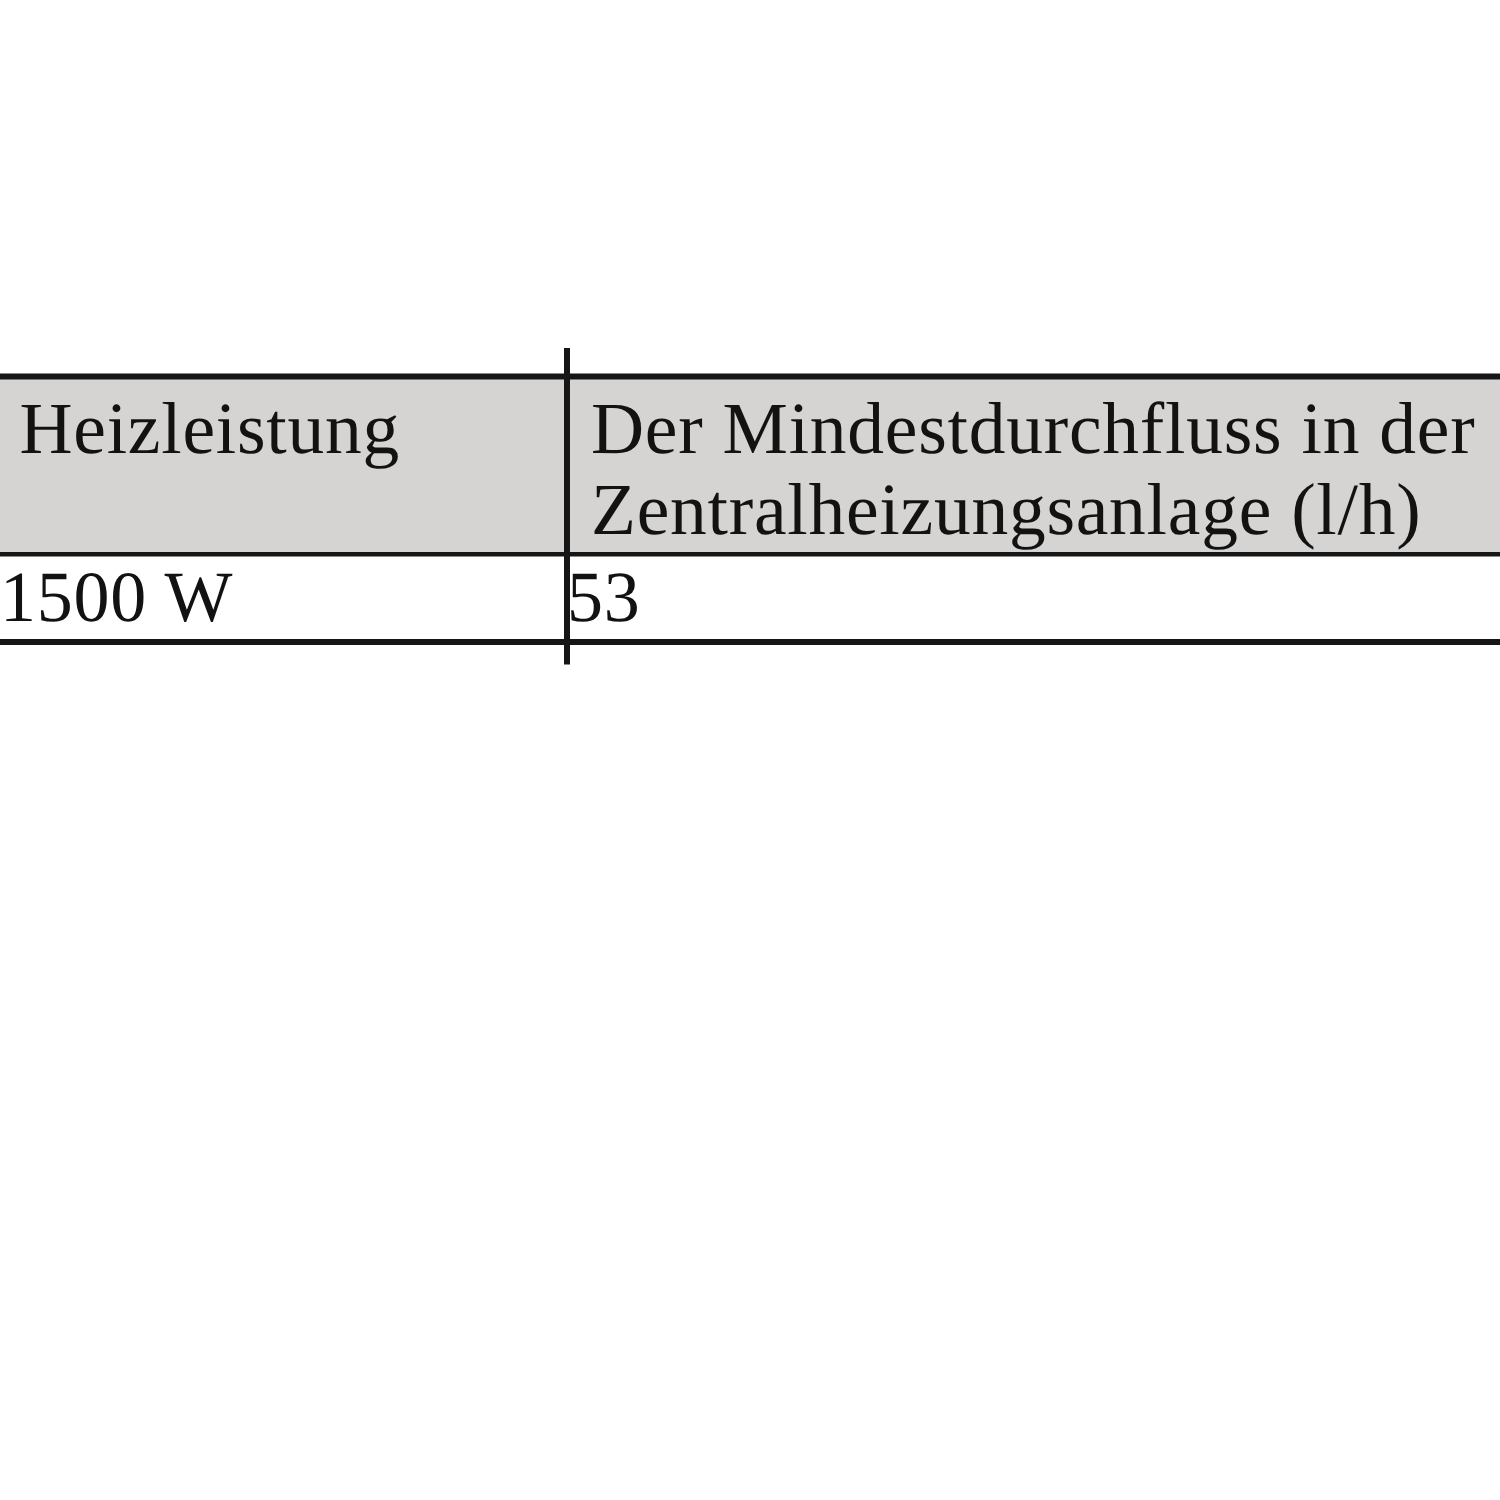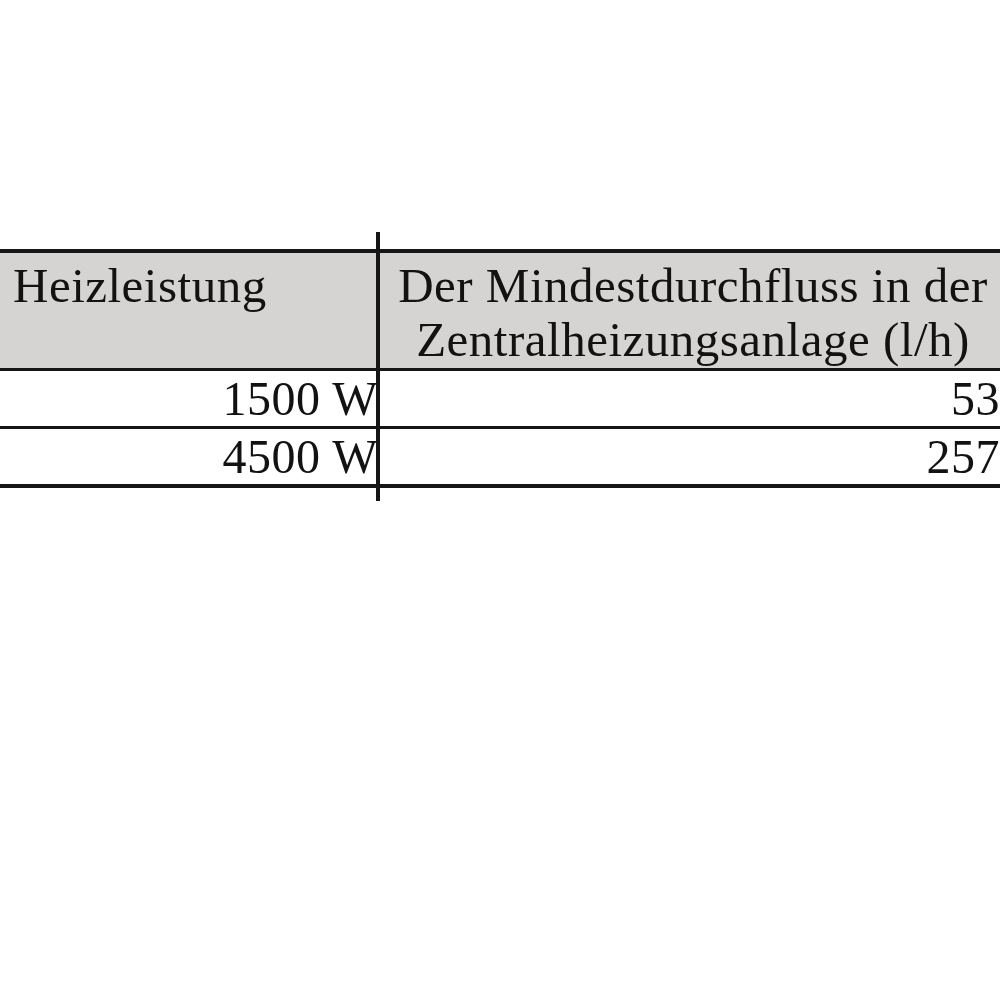--- a/index.html
+++ b/index.html
@@ -43,28 +43,28 @@
   th {
     vertical-align: top;
     text-align: left;
     font-weight: normal;
     font-size: 49px;
     line-height: 54px;
     padding-top: 6px;
     letter-spacing: 0.5px;
   }
   th.h1 { padding-left: 13px; }
-  th.h2 { padding-left: 16px; padding-right: 8px; text-align: center; }
+  th.h2 { padding-left: 16px; padding-right: 8px; }
   tbody tr {
     border-top: 3px solid var(--border);
     height: 58px;
     background: var(--page-background);
   }
   td {
-    text-align: right;
+    text-align: left;
     font-size: 48px;
     line-height: 55px;
     padding: 0;
     letter-spacing: 0.5px;
   }
   .divider {
     position: absolute;
     left: 376px;
     top: -17px;
     width: 4px;
@@ -85,20 +85,16 @@
       <tr>
         <th class="h1">Heizleistung</th>
         <th class="h2">Der Mindestdurchfluss in der Zentralheizungsanlage (l/h)</th>
       </tr>
     </thead>
     <tbody>
       <tr>
         <td>1500 W</td>
         <td>53</td>
       </tr>
-      <tr>
-        <td>4500 W</td>
-        <td>257</td>
-      </tr>
     </tbody>
   </table>
   <div class="divider"></div>
 </div>
 
 </body></html>

